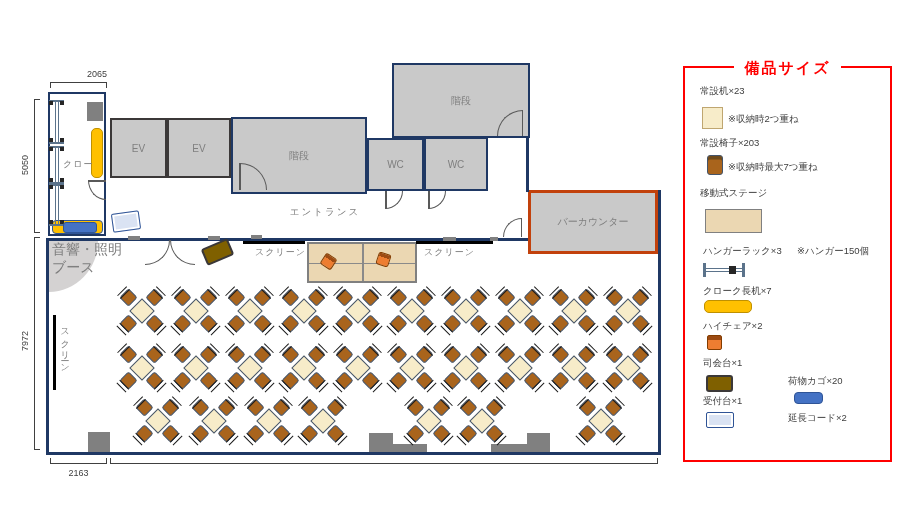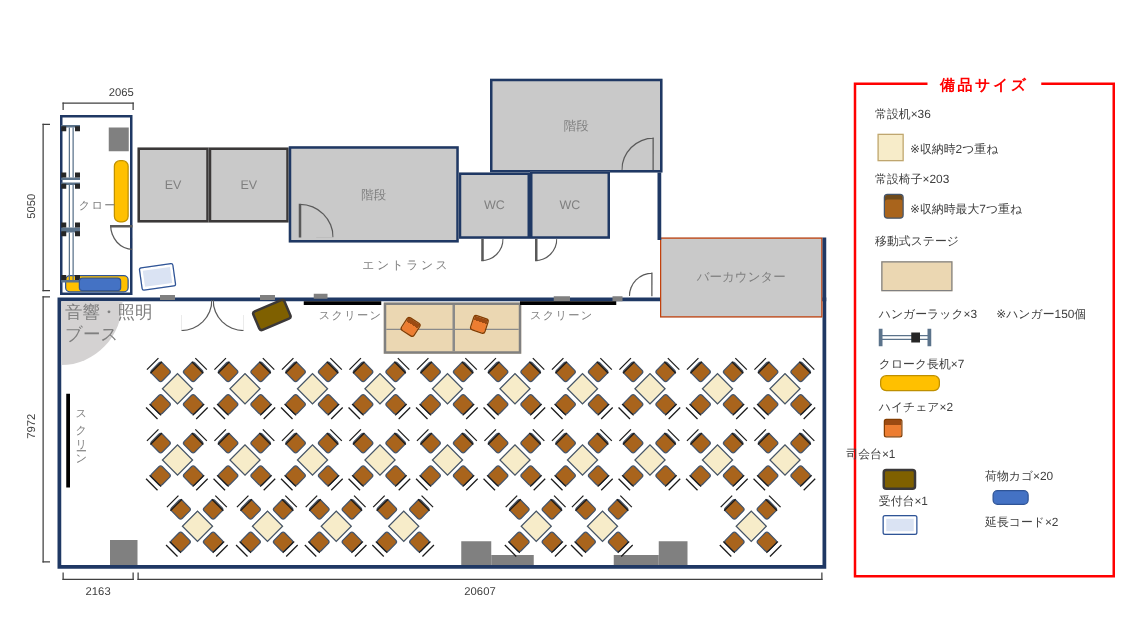--- a/index.html
+++ b/index.html
@@ -14,21 +14,21 @@
           color:#7F7F7F; font-size:10px; }
   .navyb { border:2.5px solid #1F3864; }
   .blackb { border:2px solid #3B3838; }
   #cloak-room { left:48px; top:92px; width:58px; height:144px; background:#fff; border:2.5px solid #1F3864; }
   #ev1 { left:110px; top:118px; width:57px; height:60px; }
   #ev2 { left:167px; top:118px; width:64px; height:60px; }
   #stairs1 { left:231px; top:117px; width:136px; height:77px; }
   #stairs2 { left:392px; top:63px; width:138px; height:75px; }
   #wc1 { left:367px; top:138px; width:57px; height:53px; }
   #wc2 { left:424px; top:137px; width:64px; height:54px; }
-  #bar { left:528px; top:190px; width:130px; height:64px; border:1px solid #c2410c; z-index:4; }
+  #bar { left:528px; top:190px; width:130px; height:64px; border:3px solid #c2410c; z-index:4; }
   #main-room { left:46px; top:238px; width:615px; height:217px; background:#fff; border:3px solid #1F3864; z-index:1; }
   .wallseg { position:absolute; background:#1F3864; z-index:5; }
   #entrance-label { left:278px; top:206px; width:94px; text-align:center; color:#7F7F7F; font-size:9.5px; letter-spacing:2px; }
 
   
   #booth { left:49px; top:241px; width:49px; height:51px; background:#D4D2D2; border-radius:0 0 100% 0; z-index:2; }
   #booth-label { left:52px; top:240px; font-size:14px; color:#7F7F7F; line-height:1.3; z-index:3; }
 
   
   .arc { position:absolute; z-index:6; }
@@ -93,21 +93,21 @@
   #dim-7972-line { left:34px; top:237px; width:6px; height:213px; border-left:1.4px solid #404040; border-top:1.4px solid #404040; border-bottom:1.4px solid #404040; }
   #dim-7972-label { left:8px; top:336px; width:34px; text-align:center; transform:rotate(-90deg); }
   #dim-2163-line { left:50px; top:458px; width:57px; height:6px; border-bottom:1.4px solid #404040; border-left:1.4px solid #404040; border-right:1.4px solid #404040; }
   #dim-2163-label { left:50px; top:468px; width:57px; text-align:center; }
   #dim-20607-line { left:110px; top:458px; width:548px; height:6px; border-bottom:1.4px solid #404040; border-left:1.4px solid #404040; border-right:1.4px solid #404040; }
   #dim-20607-label { left:110px; top:468px; width:548px; text-align:center; }
 
   
   #legend { left:683px; top:66px; width:209px; height:396px; border:2.2px solid #FF0000; z-index:2; }
   #legend-title { left:0; top:-9px; width:100%; text-align:center; z-index:3; }
-  #legend-title span { background:#fff; padding:0 10px; color:#FF0000; font-weight:bold; font-size:12px; letter-spacing:2px;margin-top:40px; }
+  #legend-title span { background:#fff; padding:0 10px; color:#FF0000; font-weight:bold; font-size:15px; letter-spacing:2px;margin-top:40px; }
   .lg-label { position:absolute; font-size:9.5px; color:#404040; z-index:3; white-space:nowrap; }
   .lg-note { position:absolute; font-size:9.5px; color:#404040; z-index:3; white-space:nowrap; }
   .lg-icon { position:absolute; z-index:3; }
   #lg-desk-icon { left:702px; top:107px; width:21px; height:22px; background:#F7ECC9; border:1.3px solid #BFA670; }
   #lg-chair-icon { left:707px; top:155px; width:16px; height:20px; background:#A9641C; border:1.3px solid #44546A;
                    border-radius:3px; box-shadow:inset 0 3.5px 0 #6E4A1B; }
   #lg-stage-icon { left:705px; top:209px; width:57px; height:24px; background:#EBD7B2; border:1.3px solid #808080; }
   #lg-hanger-icon { left:703px; top:263px; width:42px; height:14px; }
   #lg-hanger-icon .hrail { position:absolute; left:2px; right:2px; top:4.5px; height:4px; border-top:1.4px solid #5B738B; border-bottom:1.4px solid #5B738B; }
   #lg-hanger-icon .hpost { position:absolute; top:0; width:2.6px; height:14px; background:#5B738B; }
@@ -127,21 +127,20 @@
 
   <div id="dim-top-line" class="dim-line"></div>
   <div id="dim-top-label" class="dim-label">2065</div>
   <div id="dim-5050-line" class="dim-line"></div>
   <div id="dim-5050-label" class="dim-label">5050</div>
   <div id="dim-7972-line" class="dim-line"></div>
   <div id="dim-7972-label" class="dim-label">7972</div>
   <div id="dim-2163-line" class="dim-line"></div>
   <div id="dim-2163-label" class="dim-label">2163</div>
   <div id="dim-20607-line" class="dim-line"></div>
-  <div id="dim-20607-label" class="dim-label">20607</div>
 
   <div id="main-room" class="room"></div>
   <div id="cloak-room" class="room"></div>
   <div id="ev1" class="room blackb">
       <span>EV</span>
     </div>
   <div id="ev2" class="room blackb">
       <span>EV</span>
     </div>
   <div id="stairs1" class="room navyb">
@@ -201,41 +200,41 @@
   <div id="reception-desk" class="abs"></div>
   <div id="mc-stand" class="abs"></div>
   <div id="cloak-desk-v" class="abs"></div>
   <div id="cloak-desk-h" class="abs"></div>
   <div id="cloak-basket" class="abs"></div>
   <div id="cloak-label" class="abs">クロー</div>
 
   <div id="legend" class="abs">
     <div id="legend-title" class="abs"><span>備品サイズ</span></div>
   </div>
-  <div class="lg-label" style="left:700px;top:85px;">常設机×36</div>
+  <div class="lg-label" style="left:700px;top:85px;">常設机×23</div>
   <div class="lg-icon" id="lg-desk-icon"></div>
   <div class="lg-note" style="left:728px;top:113px;">※収納時2つ重ね</div>
   <div class="lg-label" style="left:700px;top:137px;">常設椅子×203</div>
   <div class="lg-icon" id="lg-chair-icon"></div>
   <div class="lg-note" style="left:728px;top:161px;">※収納時最大7つ重ね</div>
   <div class="lg-label" style="left:700px;top:187px;">移動式ステージ</div>
   <div class="lg-icon" id="lg-stage-icon"></div>
   <div class="lg-label" style="left:703px;top:245px;">ハンガーラック×3</div>
   <div class="lg-note" style="left:797px;top:245px;">※ハンガー150個</div>
   <div class="lg-icon" id="lg-hanger-icon">
     <div class="hrail"></div>
     <div class="hpost" style="left:0;"></div>
     <div class="hpost" style="right:0;"></div>
     <div class="hknob"></div>
   </div>
   <div class="lg-label" style="left:703px;top:285px;">クローク長机×7</div>
   <div class="lg-icon" id="lg-cloakdesk-icon"></div>
   <div class="lg-label" style="left:703px;top:320px;">ハイチェア×2</div>
   <div class="lg-icon" id="lg-highchair-icon"></div>
-  <div class="lg-label" style="left:677px;top:357px;">司会台×1</div>
+  <div class="lg-label" style="left:703px;top:357px;">司会台×1</div>
   <div class="lg-icon" id="lg-mc-icon"></div>
   <div class="lg-label" style="left:788px;top:375px;">荷物カゴ×20</div>
   <div class="lg-icon" id="lg-basket-icon"></div>
   <div class="lg-label" style="left:703px;top:395px;">受付台×1</div>
   <div class="lg-icon" id="lg-reception-icon"></div>
   <div class="lg-label" style="left:788px;top:412px;">延長コード×2</div>
 <div class="cluster" style="left:120px;top:289px;">
       <div class="table-top" style=""></div>
       <div class="chair nw" style=""></div>
       <div class="chair ne" style=""></div>

